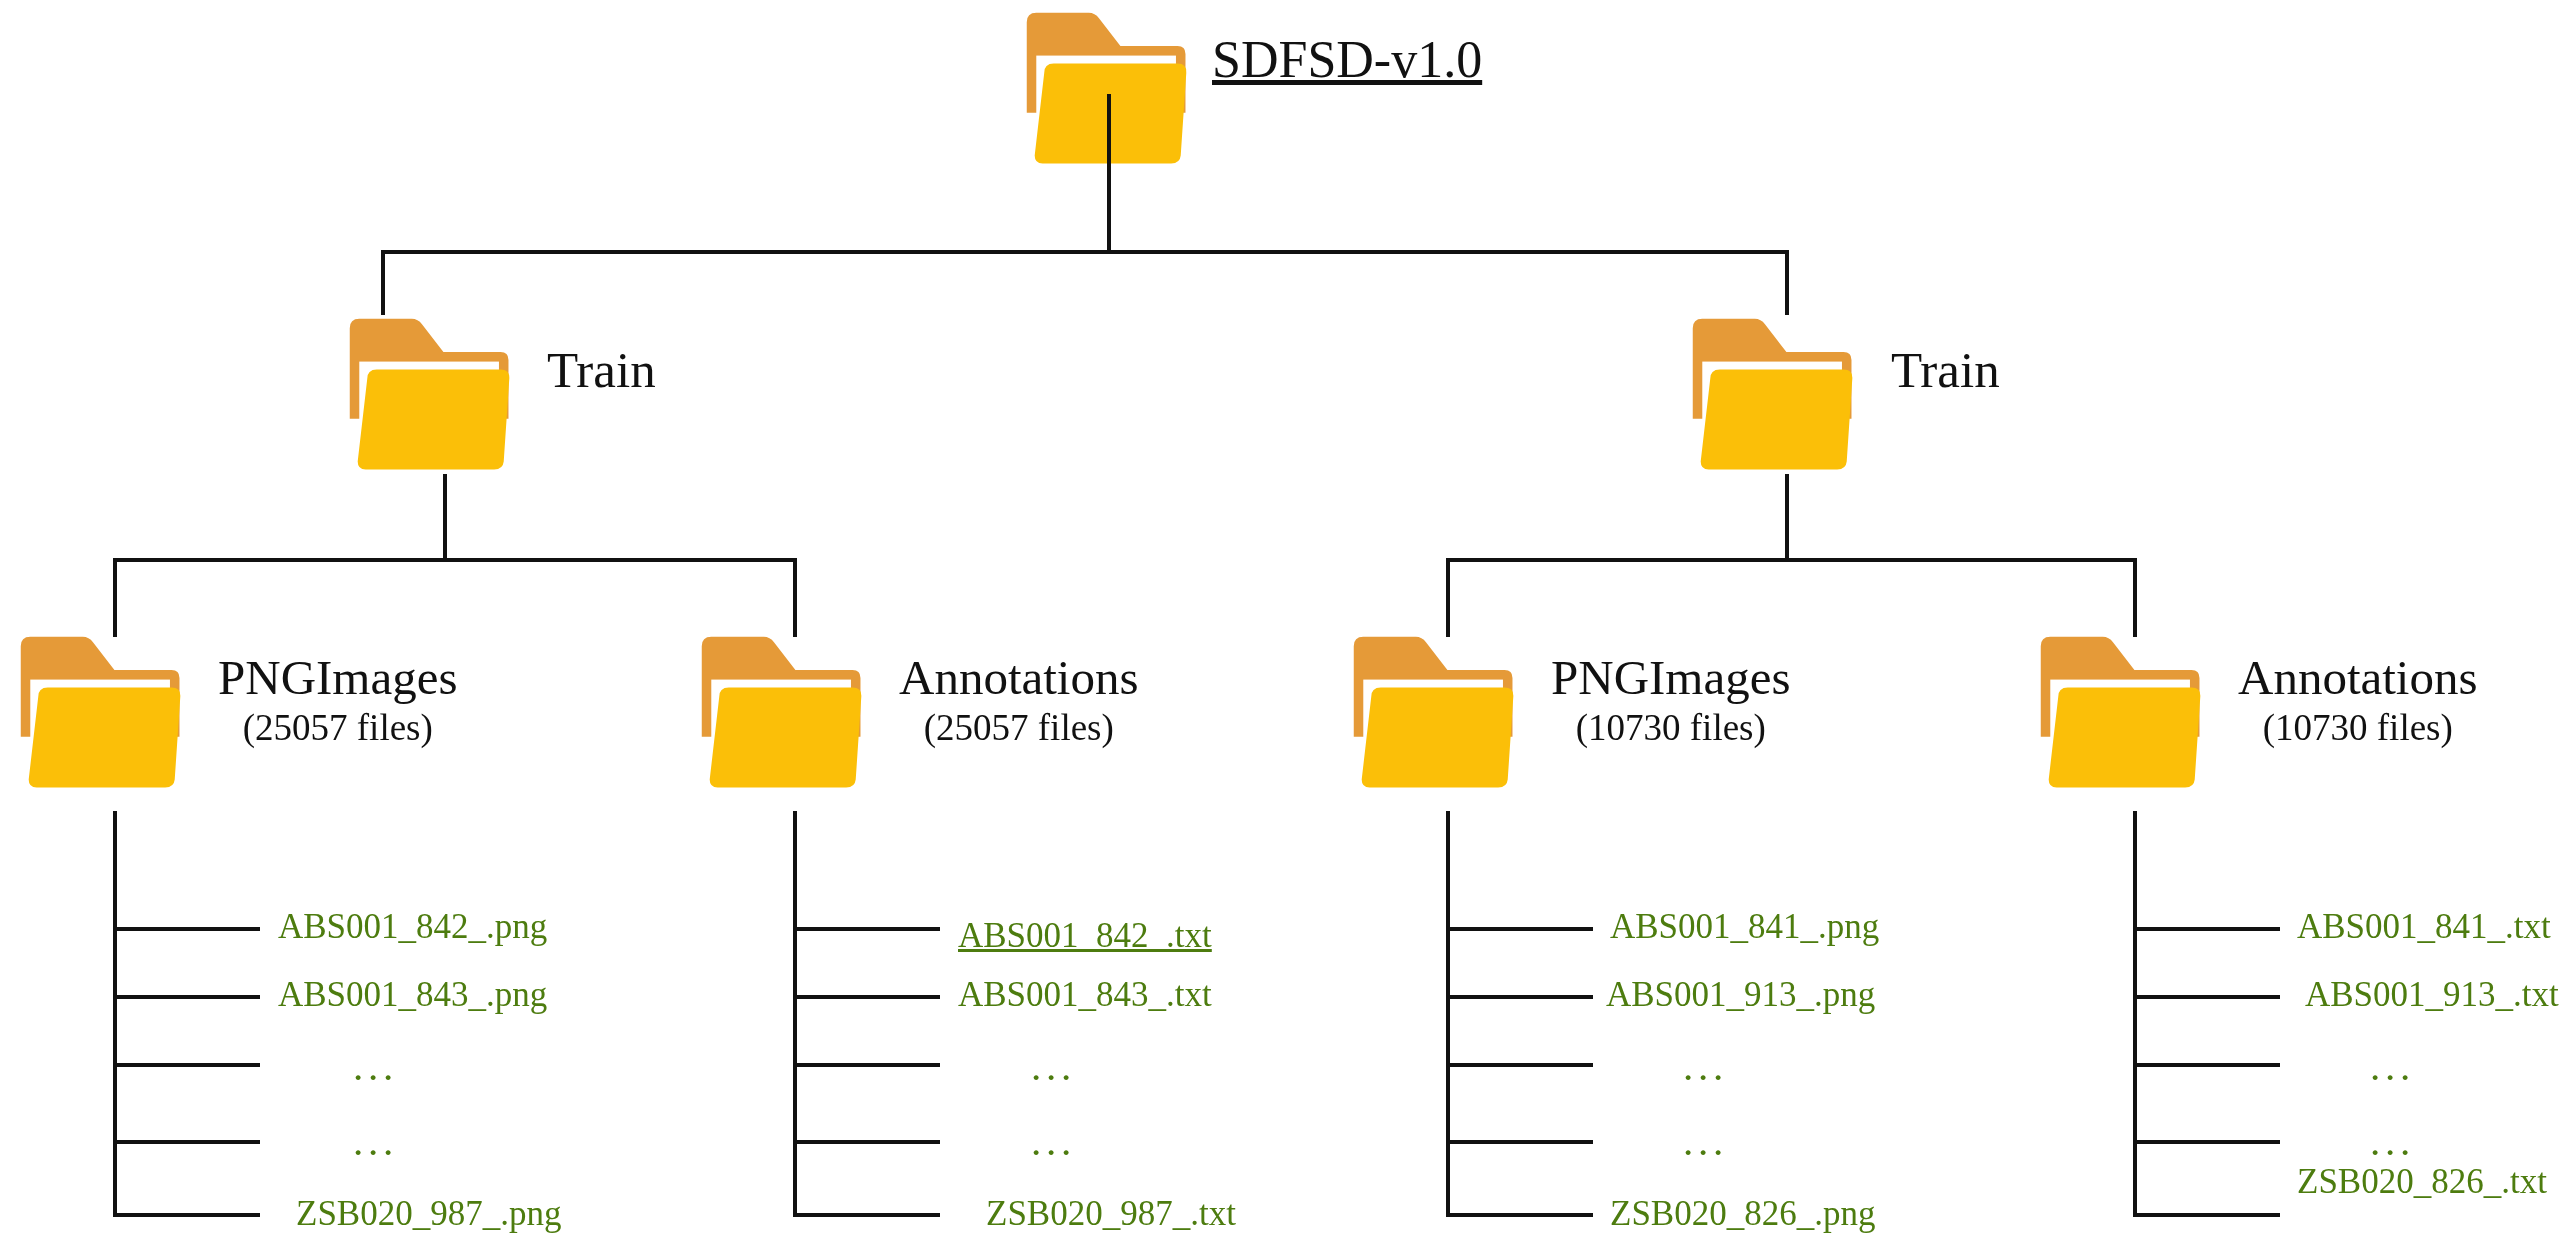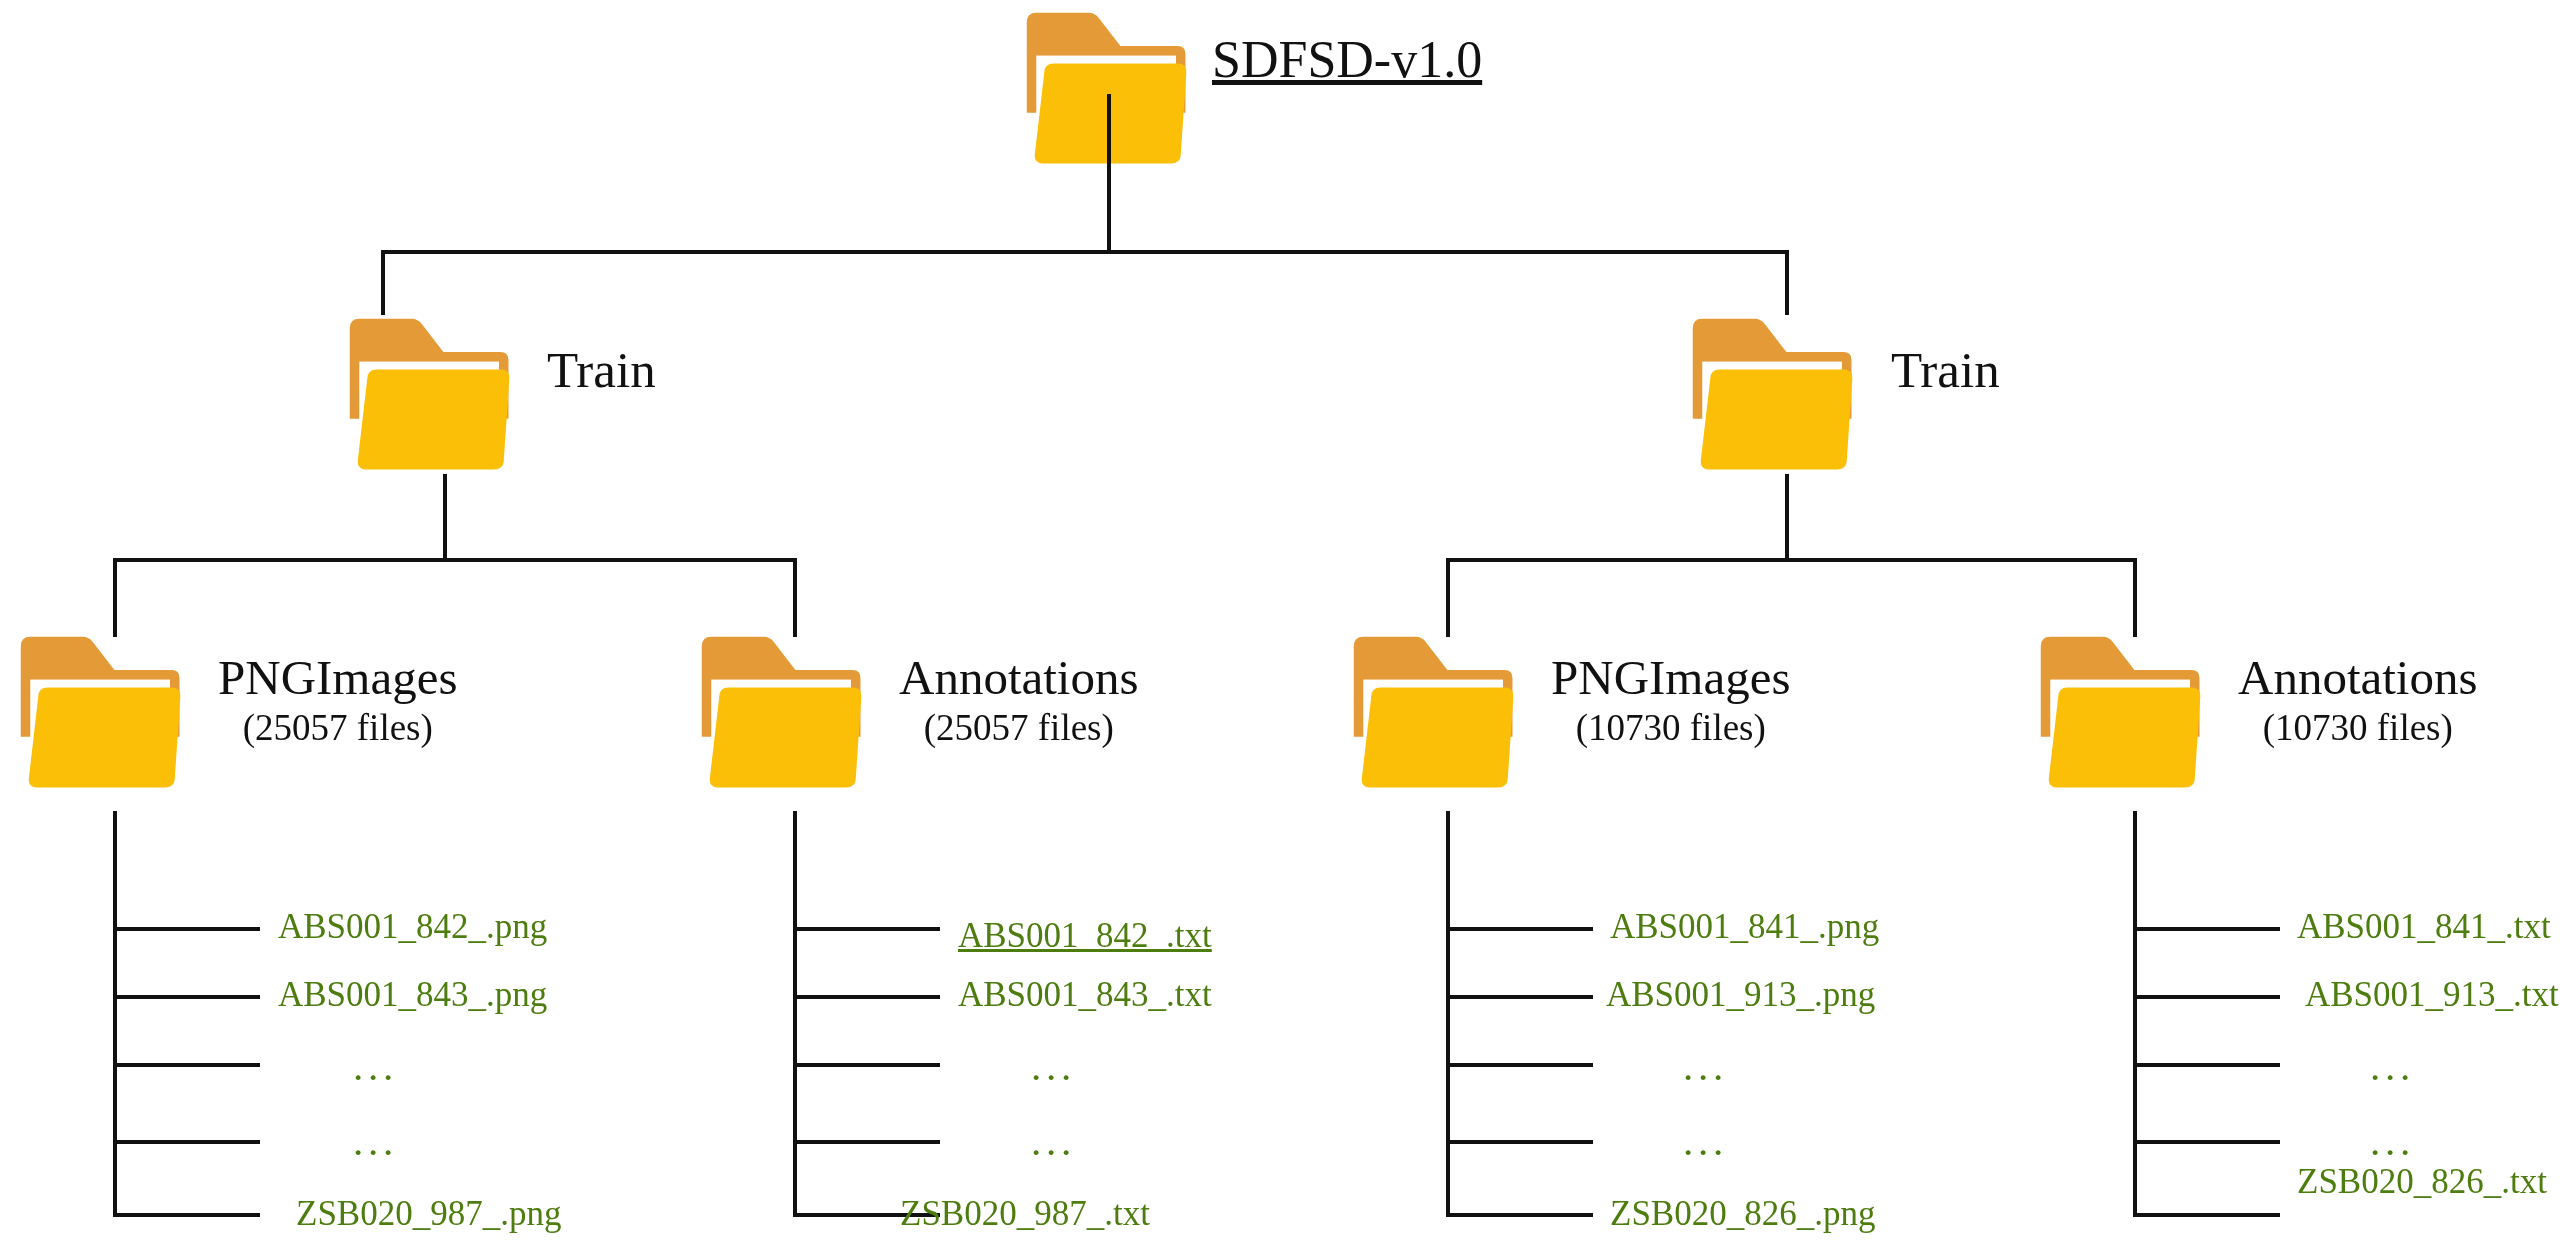--- a/index.html
+++ b/index.html
@@ -167,21 +167,21 @@
   <div class="ln h" style="left:793px; top:927px; width:147px;"></div>
   <div class="ln h" style="left:793px; top:995px; width:147px;"></div>
   <div class="ln h" style="left:793px; top:1063px; width:147px;"></div>
   <div class="ln h" style="left:793px; top:1140px; width:147px;"></div>
   <div class="ln h" style="left:793px; top:1213px; width:147px;"></div>
 
   <div class="leaf-label" style="left:958px; top:918px;text-decoration:underline;">ABS001_842_.txt</div>
   <div class="leaf-label" style="left:958px; top:977px;">ABS001_843_.txt</div>
   <div class="leaf-label dots" style="left:1031px; top:1046px;">...</div>
   <div class="leaf-label dots" style="left:1031px; top:1121px;">...</div>
-  <div class="leaf-label" style="left:900px; top:1196px;">ZSB020_987_.txt</div>
+  <div class="leaf-label" style="left:986px; top:1196px;">ZSB020_987_.txt</div>
 
   <div class="folder" style="left:1349px; top:635px;">
     <svg width="173" height="159" viewBox="0 0 218 200">
       <path d="M6 14 Q6 2 18 2 L84 2 Q92 2 97 9 L124 44 L196 44 Q206 44 206 54 L206 128 L6 128 Z" fill="#E59A38"></path>
       <rect x="18" y="56" width="176" height="74" fill="#FFFFFF"></rect>
       <path d="M28 78 Q28 66 40 66 L196 66 Q208 66 207 78 L200 182 Q199 192 188 192 L26 192 Q16 192 16 182 Z" fill="#FBBF08"></path>
     </svg>
   </div>
   <div class="node-label" style="left:1551px; top:652px;">
     <span class="name">PNGImages</span>

